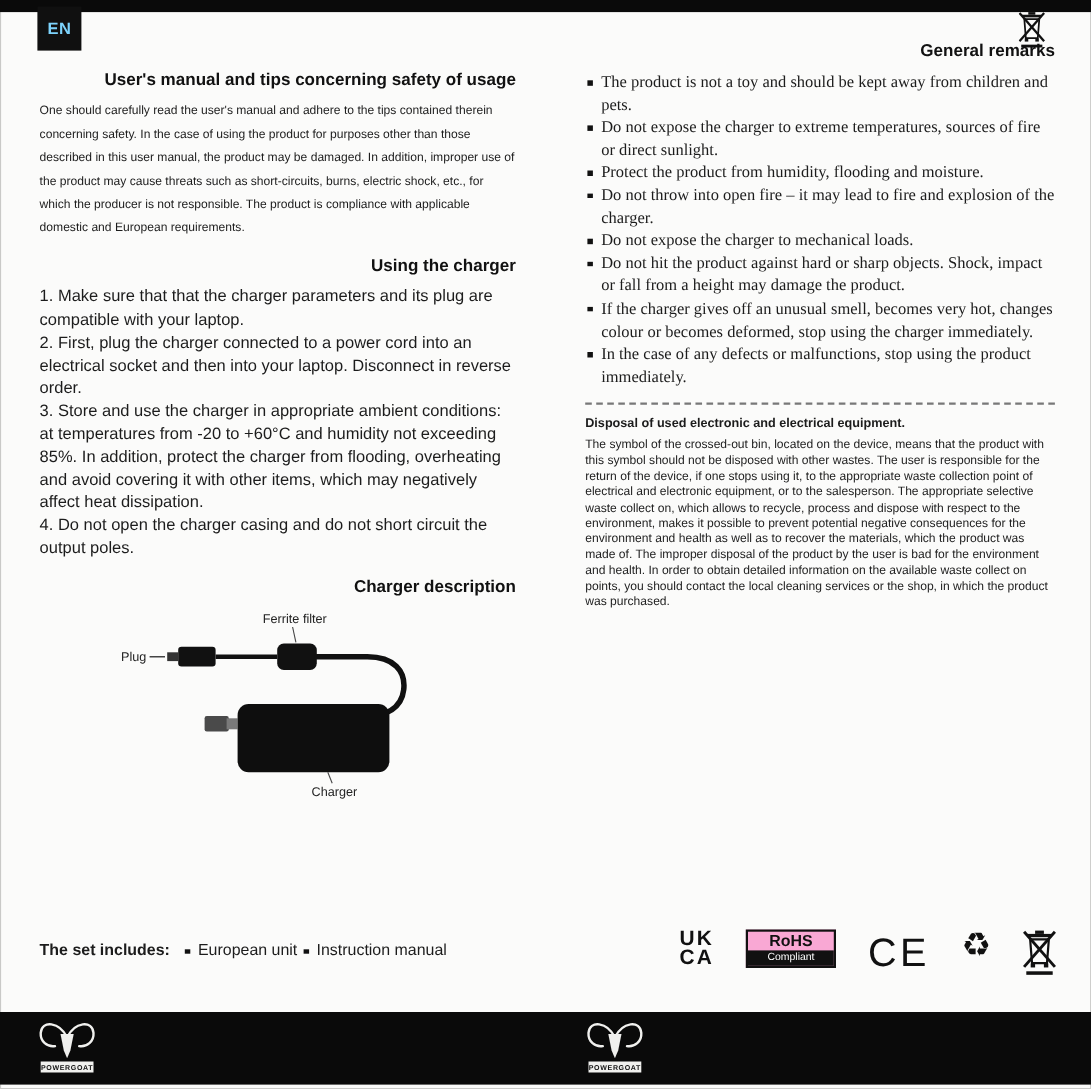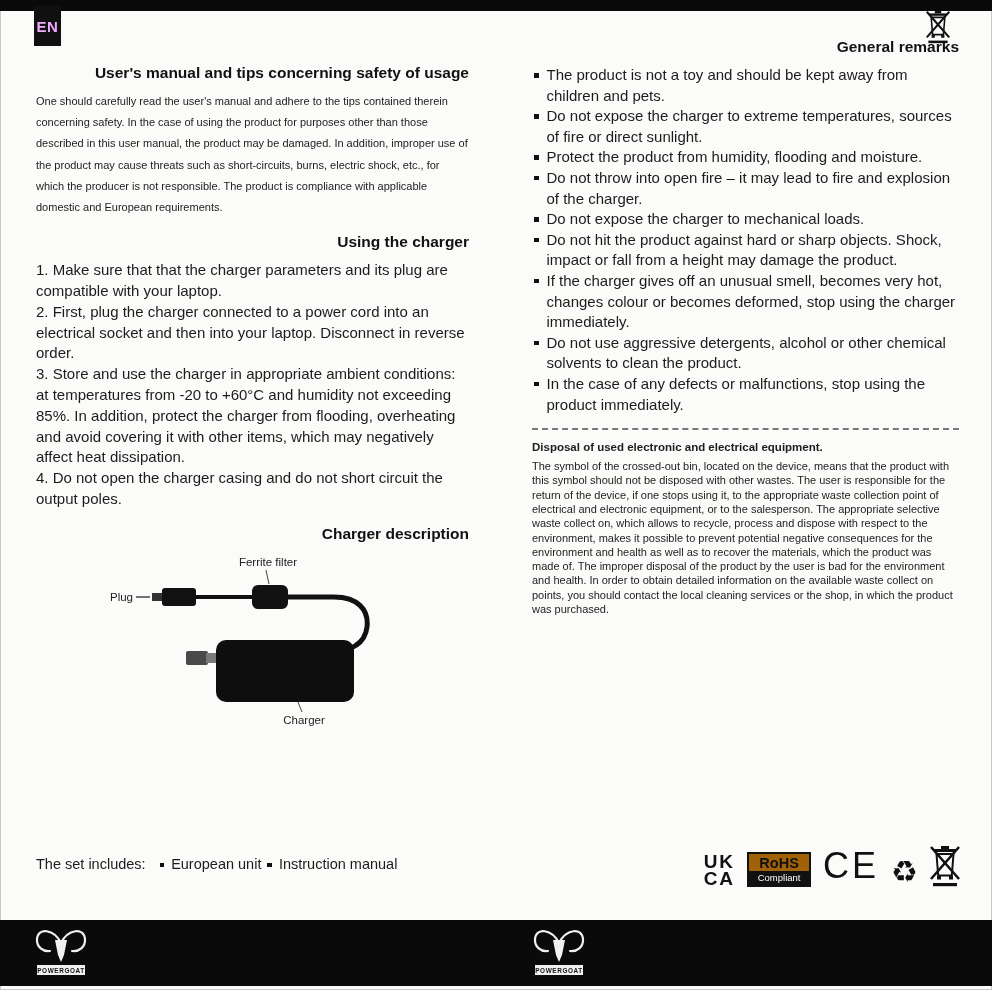--- a/index.html
+++ b/index.html
@@ -5,56 +5,56 @@
   * { margin:0; padding:0; box-sizing:border-box; }
   html,body { background:#d8d8d6; }
   body { font-family:"Liberation Sans", sans-serif; }
   .page {
     position:relative; width:992px; height:990px; margin:0 auto;
     background:#fbfbfa; color:#1c1c1c; overflow:hidden;
     box-shadow: inset 0 0 0 1px #c9c9c7;
   }
   .topbar { position:absolute; top:0; left:0; width:100%; height:11px; background:#0a0a0a; }
   .en-badge {
-    position:absolute; top:6px; left:34px; width:27px; height:40px; background:#101010;
-    color:#f0abfc; display:flex; align-items:center; justify-content:center;
+    position:absolute; top:6px; left:34px; width:40px; height:40px; background:#101010;
+    color:#7dd3fc; display:flex; align-items:center; justify-content:center;
     font-weight:bold; font-size:15px; letter-spacing:0.5px;
   }
   .corner-icon { position:absolute; top:10px; left:926px; }
 
   .col-left { position:absolute; left:36px; top:64px; width:433px; }
   .col-right { position:absolute; left:532px; top:38px; width:427px; }
 
   h2 { font-size:15.5px; font-weight:700; color:#111; margin:0 0 9px 0;text-align:right; }
   .col-left h2.mt { margin-top:15px; }
   p.body { font-size:11px; line-height:21.2px; }
   p.step { font-size:15px; line-height:20.8px; }
 
-  ul.remarks { list-style:none; margin-top:2px; }
+  ul.remarks { list-style:none; margin-top:2px;font-family:Liberation Serif, serif; }
   ul.remarks li { display:flex; font-size:15px; line-height:20.6px; }
   .sq { flex:0 0 auto; width:4.5px; height:4.5px; background:#111; margin:8px 8px 0 2px; }
   .li-text { flex:1; }
 
   .dashed { border-top:2px dashed #787878; margin:13px 0 11px 0; }
   h3.disposal { font-size:11.5px; font-weight:700; margin-bottom:6px; }
   p.small { font-size:11px; line-height:14.3px; color:#222; }
 
   .diagram-wrap { margin-top:6px; }
   svg text { font-family:"Liberation Sans", sans-serif; }
 
   .set-includes {
     position:absolute; left:36px; top:856px; display:flex; align-items:center;
     font-size:14.5px; white-space:nowrap;
   }
-  .set-includes b { font-weight:400; margin-right:8px; }
+  .set-includes b { font-weight:700; margin-right:8px; }
   .set-includes .sq { margin:2px 7px 0 6px; }
 
-  .certs { position:absolute; top:845px; right:32px; display:flex; align-items:flex-end; gap:12px;margin-left:16px; }
+  .certs { position:absolute; top:845px; right:32px; display:flex; align-items:flex-start; gap:29px;margin-left:16px; }
   .ukca { font-weight:700; font-size:19px; line-height:17px; letter-spacing:2px; color:#111; }
-  .rohs { border:2px solid #111; width:64px; text-align:center; background:#a16207; }
+  .rohs { border:2px solid #111; width:82px; text-align:center; background:#f9a8d4; }
   .rohs-top { font-weight:700; font-size:14.5px; padding:1px 2px 0 2px; color:#111; }
   .rohs-bottom { background:#111; color:#fff; font-size:9.5px; padding:1px 2px 2px 2px; }
   .ce { font-size:36px; letter-spacing:3px; color:#111; font-weight:400; }
   .recycle { font-size:30px; line-height:1; color:#111; }
 
   .footer { position:absolute; left:0; top:920px; width:100%; height:66px; background:#0a0a0a; }
   .goat { position:absolute; top:5px; }
   .goat.g1 { left:30px; }
   .goat.g2 { left:528px; }
 </style>
@@ -154,24 +154,20 @@
           <span class="sq"></span>
           <span class="li-text">Do not expose the charger to mechanical loads.</span>
         </li>
       <li>
           <span class="sq"></span>
           <span class="li-text">Do not hit the product against hard or sharp objects. Shock, impact or fall from a height may damage the product.</span>
         </li>
       <li>
           <span class="sq"></span>
           <span class="li-text">If the charger gives off an unusual smell, becomes very hot, changes colour or becomes deformed, stop using the charger immediately.</span>
-        </li>
-      <li>
-          <span class="sq"></span>
-          <span class="li-text">Do not use aggressive detergents, alcohol or other chemical solvents to clean the product.</span>
         </li>
       <li>
           <span class="sq"></span>
           <span class="li-text">In the case of any defects or malfunctions, stop using the product immediately.</span>
         </li>
     </ul>
 
     <div class="dashed"></div>
 
     <h3 class="disposal">Disposal of used electronic and electrical equipment.</h3>

